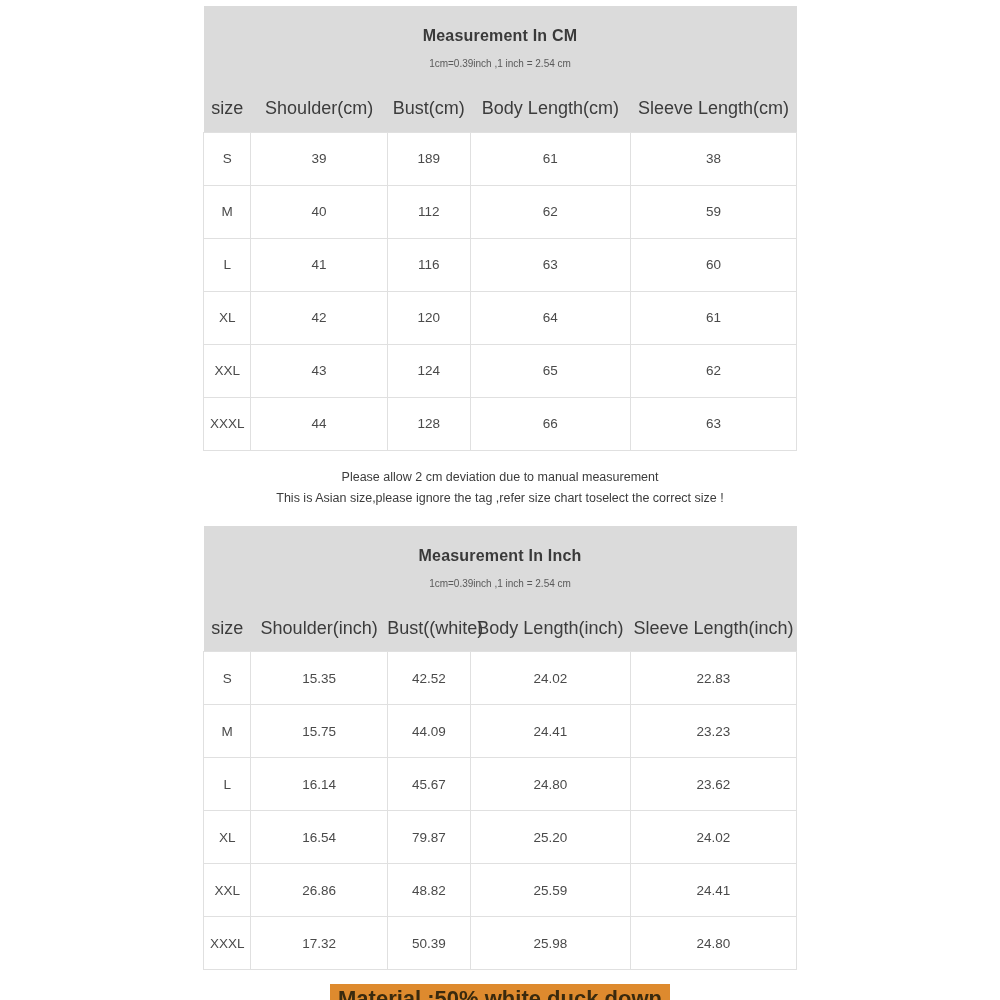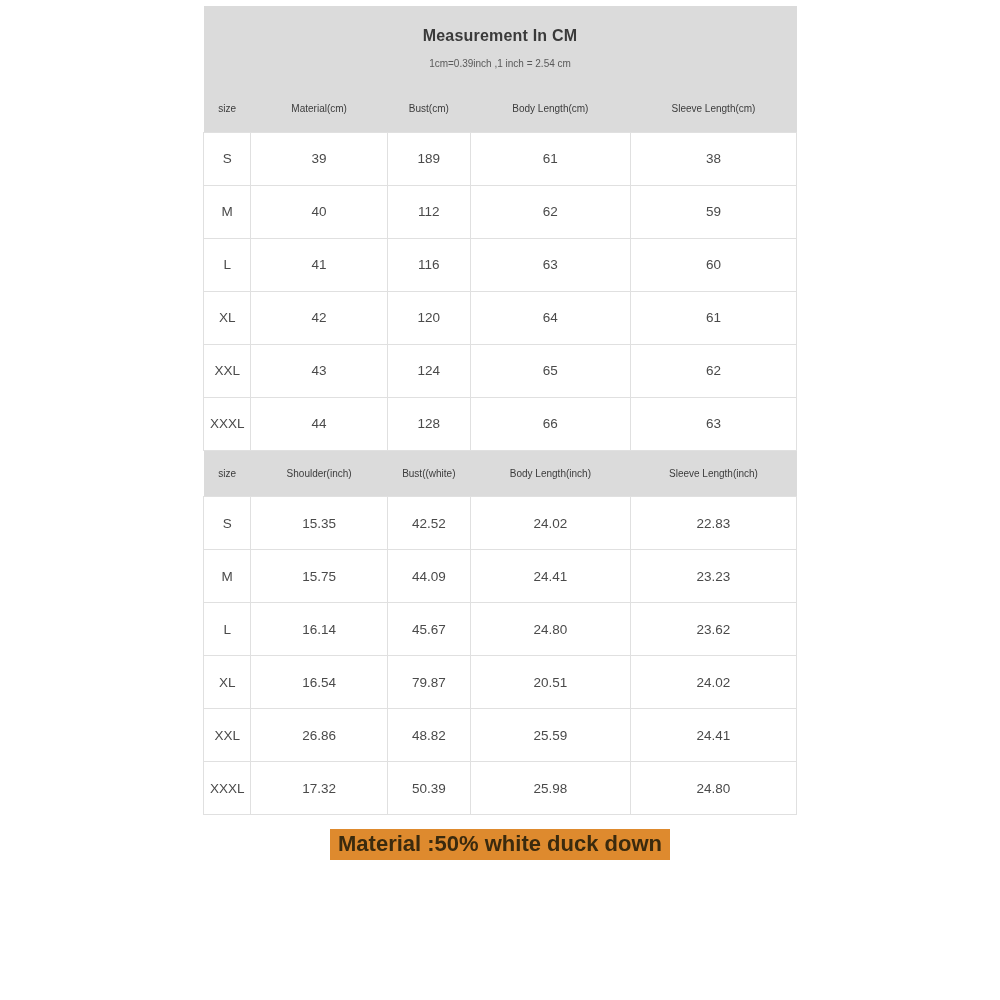--- a/index.html
+++ b/index.html
@@ -38,21 +38,21 @@
   }
   .tbl-subtitle {
     margin-top: 7px;
     font-size: 10px;
     color: #5a5a5a;
     text-align: center;
     line-height: 15px;
   }
   tr.cols-row th {
     height: 46px;
-    font-size: 10px;
+    font-size: 18px;
     color: #3c3c3c;
     text-align: center;
     vertical-align: middle;
   }
   tbody td {
     background: #ffffff;
     border: 1px solid #e0e0e0;
     height: 53px;
     text-align: center;
     vertical-align: middle;
@@ -98,21 +98,21 @@
       <tr>
         <th colspan="5" class="title-cell">
           <div class="title-block">
             <div class="tbl-title">Measurement In CM</div>
             <div class="tbl-subtitle">1cm=0.39inch ,1 inch = 2.54 cm</div>
           </div>
         </th>
       </tr>
       <tr class="cols-row">
         <th>size</th>
-        <th>Material(cm)</th>
+        <th>Shoulder(cm)</th>
         <th>Bust(cm)</th>
         <th>Body Length(cm)</th>
         <th>Sleeve Length(cm)</th>
       </tr>
     </thead>
     <tbody>
         <tr>
           <td>S</td>
           <td>39</td>
           <td>189</td>
@@ -150,30 +150,42 @@
         <tr>
           <td>XXXL</td>
           <td>44</td>
           <td>128</td>
           <td>66</td>
           <td>63</td>
         </tr>
       </tbody>
   </table>
 
+  <div class="note-block">
+    <div>Please allow 2 cm deviation due to manual measurement</div>
+    <div>This is Asian size,please ignore the tag ,refer size chart toselect the correct size !</div>
+  </div>
 
   <table class="size-table">
     <colgroup>
       <col class="c-size">
         <col class="c-shoulder">
         <col class="c-bust">
         <col class="c-body">
         <col class="c-sleeve">
     </colgroup>
     <thead>
+      <tr>
+        <th colspan="5" class="title-cell">
+          <div class="title-block">
+            <div class="tbl-title">Measurement In Inch</div>
+            <div class="tbl-subtitle">1cm=0.39inch ,1 inch = 2.54 cm</div>
+          </div>
+        </th>
+      </tr>
       <tr class="cols-row">
         <th>size</th>
         <th>Shoulder(inch)</th>
         <th>Bust((white)</th>
         <th>Body Length(inch)</th>
         <th>Sleeve Length(inch)</th>
       </tr>
     </thead>
     <tbody>
         <tr>
@@ -194,21 +206,21 @@
           <td>L</td>
           <td>16.14</td>
           <td>45.67</td>
           <td>24.80</td>
           <td>23.62</td>
         </tr>
         <tr>
           <td>XL</td>
           <td>16.54</td>
           <td>79.87</td>
-          <td>20.51</td>
+          <td>25.20</td>
           <td>24.02</td>
         </tr>
         <tr>
           <td>XXL</td>
           <td>26.86</td>
           <td>48.82</td>
           <td>25.59</td>
           <td>24.41</td>
         </tr>
         <tr>

